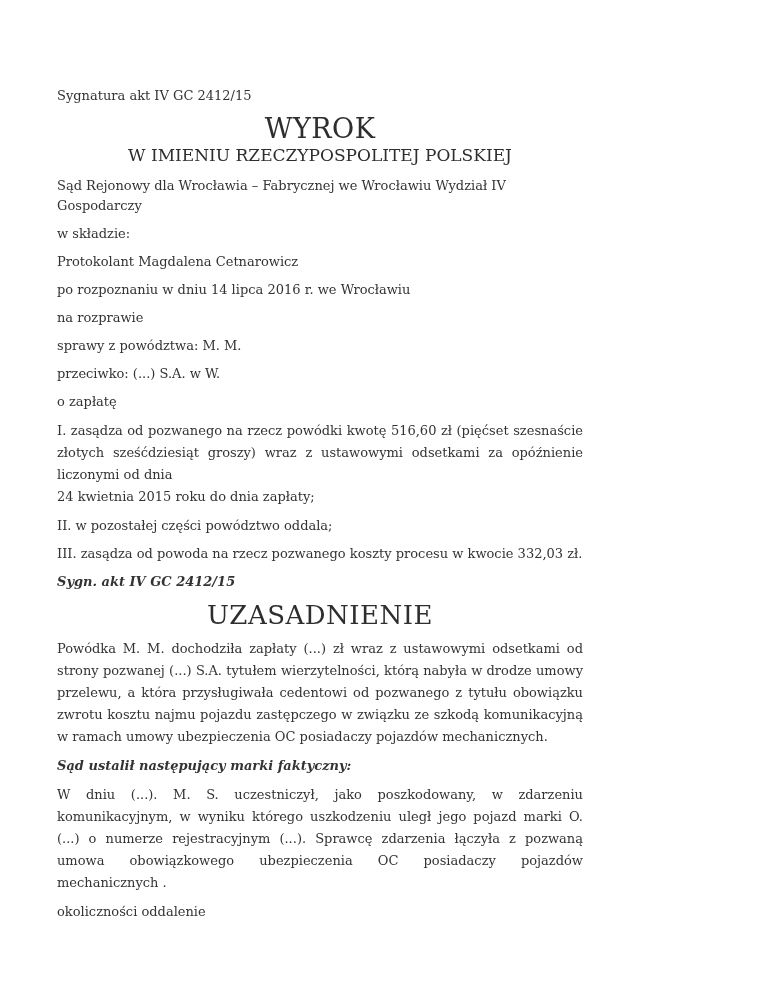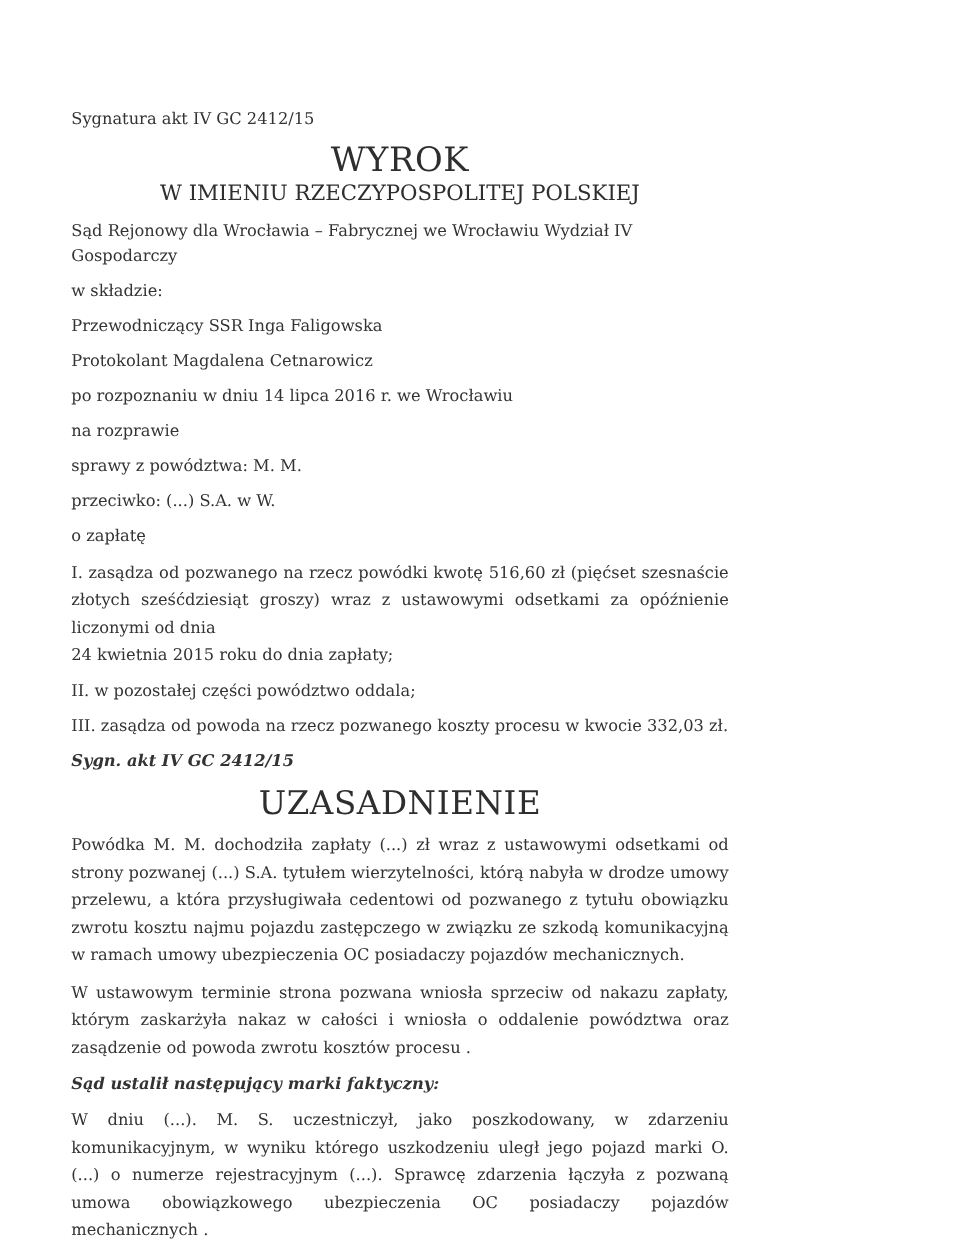--- a/index.html
+++ b/index.html
@@ -68,39 +68,37 @@
 
 <div class="page">
 
   <p class="line">Sygnatura akt IV GC 2412/15</p>
 
   <h1 class="doc-title">WYROK</h1>
   <h2 class="doc-subtitle">W IMIENIU RZECZYPOSPOLITEJ POLSKIEJ</h2>
 
   <p class="line">Sąd Rejonowy dla Wrocławia – Fabrycznej we Wrocławiu Wydział IV Gospodarczy</p>
   <p class="line">w składzie:</p>
-  <p class="line">Przewodniczący SSR Inga Faligowska</p>
   <p class="line">Protokolant Magdalena Cetnarowicz</p>
   <p class="line">po rozpoznaniu w dniu 14 lipca 2016 r. we Wrocławiu</p>
   <p class="line">na rozprawie</p>
   <p class="line">sprawy z powództwa: M. M.</p>
   <p class="line">przeciwko:  (...) S.A. w W.</p>
   <p class="line">o zapłatę</p>
 
   <p class="para"><span>I.  zasądza od pozwanego na rzecz powódki kwotę 516,60 zł (pięćset szesnaście złotych sześćdziesiąt groszy) wraz z ustawowymi odsetkami za opóźnienie liczonymi od dnia</span><br><span>24 kwietnia 2015 roku do dnia zapłaty;</span></p>
 
   <p class="line">II.  w pozostałej części powództwo oddala;</p>
   <p class="line">III.  zasądza od powoda na rzecz pozwanego koszty procesu w kwocie 332,03 zł.</p>
 
   <p class="line bold-italic">Sygn. akt IV GC 2412/15</p>
 
   <h2 class="justification-title">UZASADNIENIE</h2>
 
   <p class="para">Powódka M. M. dochodziła zapłaty (...) zł wraz z ustawowymi odsetkami od strony pozwanej  (...) S.A. tytułem wierzytelności, którą nabyła w drodze umowy przelewu, a która przysługiwała cedentowi od pozwanego z tytułu obowiązku zwrotu kosztu najmu pojazdu zastępczego w związku ze szkodą komunikacyjną w ramach umowy ubezpieczenia OC posiadaczy pojazdów mechanicznych.</p>
-  <p class="para">W ustawowym terminie strona pozwana wniosła sprzeciw od nakazu zapłaty, którym zaskarżyła nakaz w całości i wniosła o oddalenie powództwa oraz zasądzenie od powoda zwrotu kosztów procesu .</p>
 
   <p class="line bold-italic">Sąd ustalił następujący marki faktyczny:</p>
 
   <p class="para">W dniu (...). M. S. uczestniczył, jako poszkodowany, w zdarzeniu komunikacyjnym, w wyniku którego uszkodzeniu uległ jego pojazd marki O. (...) o numerze rejestracyjnym (...). Sprawcę zdarzenia łączyła z pozwaną umowa obowiązkowego ubezpieczenia OC posiadaczy pojazdów mechanicznych .</p>
 
   <p class="line">okoliczności oddalenie</p>
 
 </div>
 
 </body></html>

